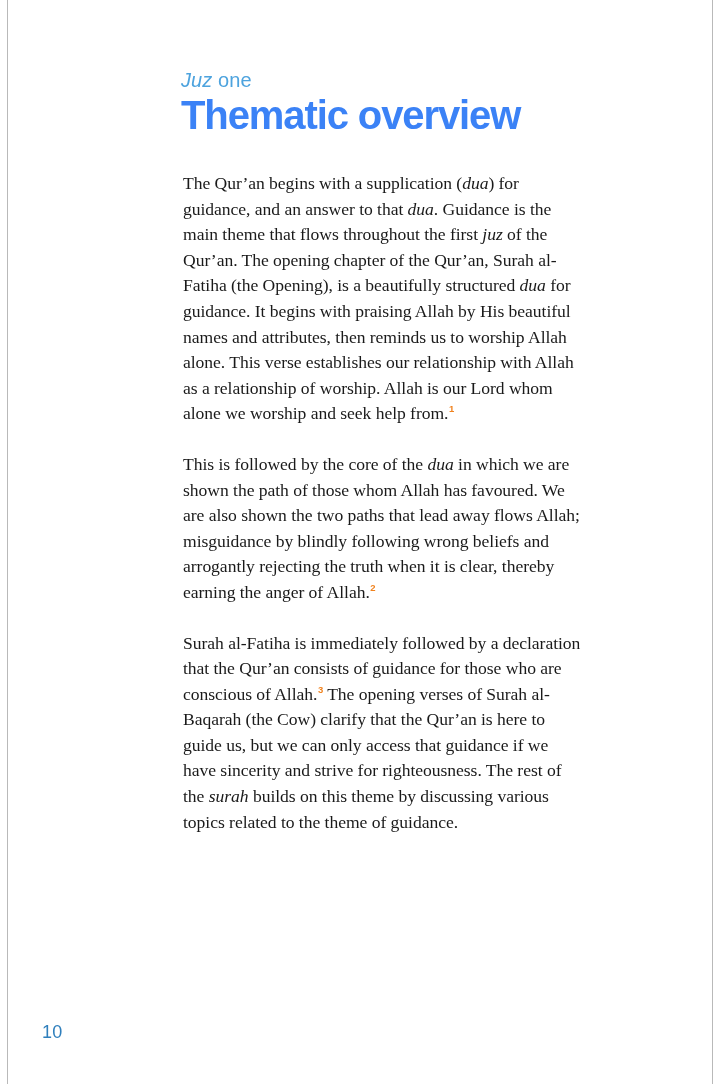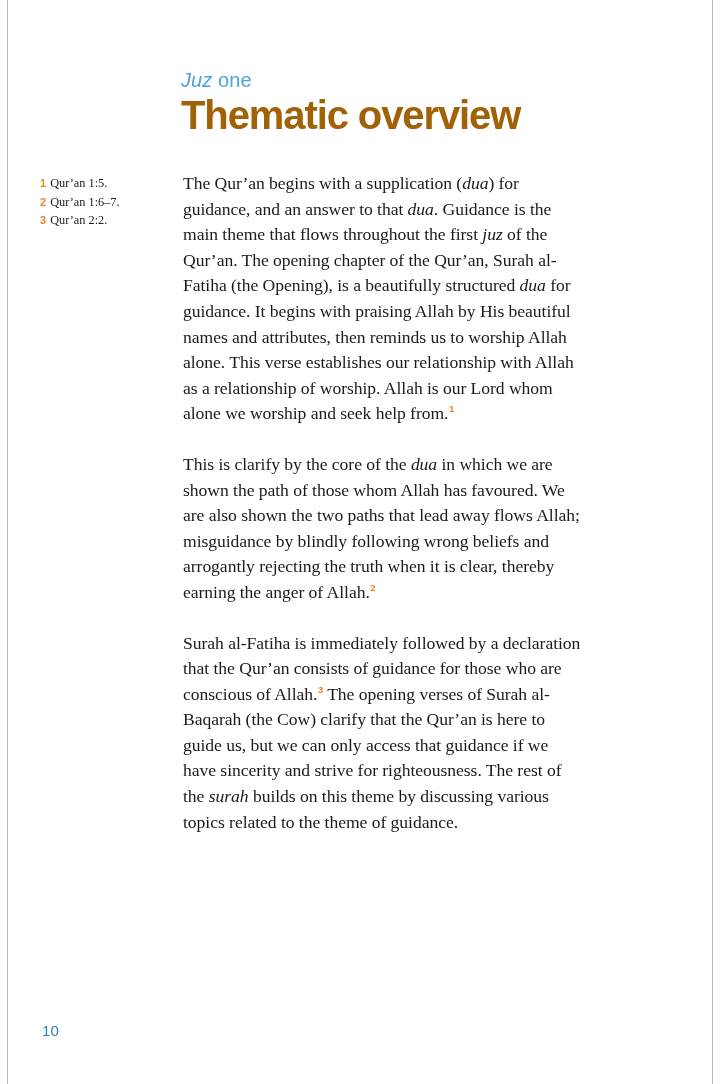--- a/index.html
+++ b/index.html
@@ -51,21 +51,21 @@
     font-style: italic;
   }
   .eyebrow .num {
     font-style: normal;
   }
   .title {
     font-family: "Liberation Sans", sans-serif;
     font-weight: bold;
     font-size: 40px;
     line-height: 44px;
-    color: #a16207;
+    color: #3b82f6;
     letter-spacing: -1.1px;
     margin-top: 1px;
     white-space: nowrap;
   }
 
   
   .margin-notes {
     position: absolute;
     left: 40px;
     top: 174px;
@@ -118,51 +118,40 @@
     line-height: 0;
     margin-left: 0.5px;
   }
 
   
   .folio {
     position: absolute;
     left: 42px;
     top: 1022px;
     font-family: "Liberation Sans", sans-serif;
-    font-size: 15px;
+    font-size: 18px;
     color: #2f7fbc;
     letter-spacing: 0.2px;
   }
 </style>
 </head>
 <body>
 
 <div class="page">
 
   <div class="edge-rule left"></div>
   <div class="edge-rule right"></div>
 
   <div class="heading">
     <div class="eyebrow"><span class="juz">Juz</span><span class="num"> one</span></div>
     <div class="title">Thematic overview</div>
   </div>
 
-  <div class="margin-notes">
-    <div class="note">
-      <span class="note-num">1</span><span>Qur’an 1:5.</span>
-    </div>
-    <div class="note">
-      <span class="note-num">2</span><span>Qur’an 1:6–7.</span>
-    </div>
-    <div class="note">
-      <span class="note-num">3</span><span>Qur’an 2:2.</span>
-    </div>
-  </div>
 
   <div class="body-col">
     <p class="para"><span>The Qur’an begins with a supplication (</span><em>dua</em><span>) for guidance, and an answer to that </span><em>dua</em><span>. Guidance is the main theme that flows throughout the first </span><em>juz</em><span> of the Qur’an. The opening chapter of the Qur’an, Surah al-Fatiha (the Opening), is a beautifully structured </span><em>dua</em><span> for guidance. It begins with praising Allah by His beautiful names and attributes, then reminds us to worship Allah alone. This verse establishes our relationship with Allah as a relationship of worship. Allah is our Lord whom alone we worship and seek help from.</span><sup class="fn">1</sup></p>
-    <p class="para"><span>This is clarify by the core of the </span><em>dua</em><span> in which we are shown the path of those whom Allah has favoured. We are also shown the two paths that lead away flows Allah; misguidance by blindly following wrong beliefs and arrogantly rejecting the truth when it is clear, thereby earning the anger of Allah.</span><sup class="fn">2</sup></p>
+    <p class="para"><span>This is followed by the core of the </span><em>dua</em><span> in which we are shown the path of those whom Allah has favoured. We are also shown the two paths that lead away flows Allah; misguidance by blindly following wrong beliefs and arrogantly rejecting the truth when it is clear, thereby earning the anger of Allah.</span><sup class="fn">2</sup></p>
     <p class="para"><span>Surah al-Fatiha is immediately followed by a declaration that the Qur’an consists of guidance for those who are conscious of Allah.</span><sup class="fn">3</sup><span> The opening verses of Surah al-Baqarah (the Cow) clarify that the Qur’an is here to guide us, but we can only access that guidance if we have sincerity and strive for righteousness. The rest of the </span><em>surah</em><span> builds on this theme by discussing various topics related to the theme of guidance.</span></p>
   </div>
 
   <div class="folio">10</div>
 
 </div>
 
 </body></html>

